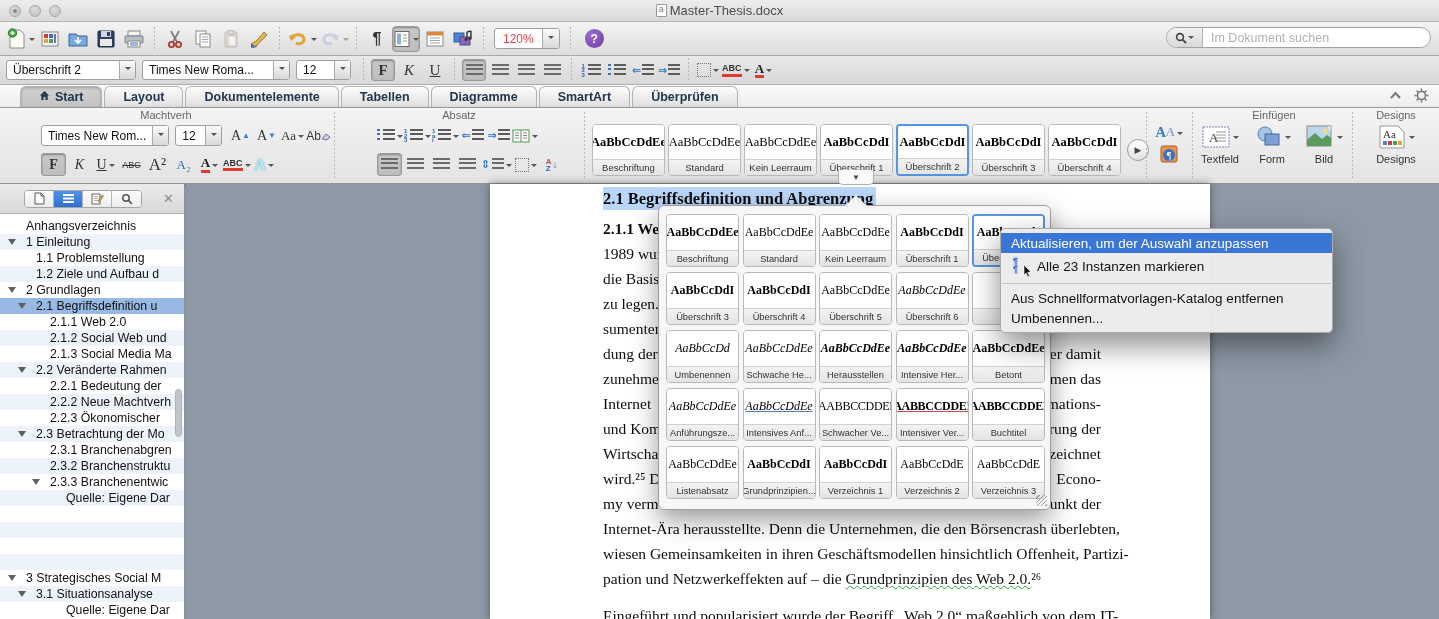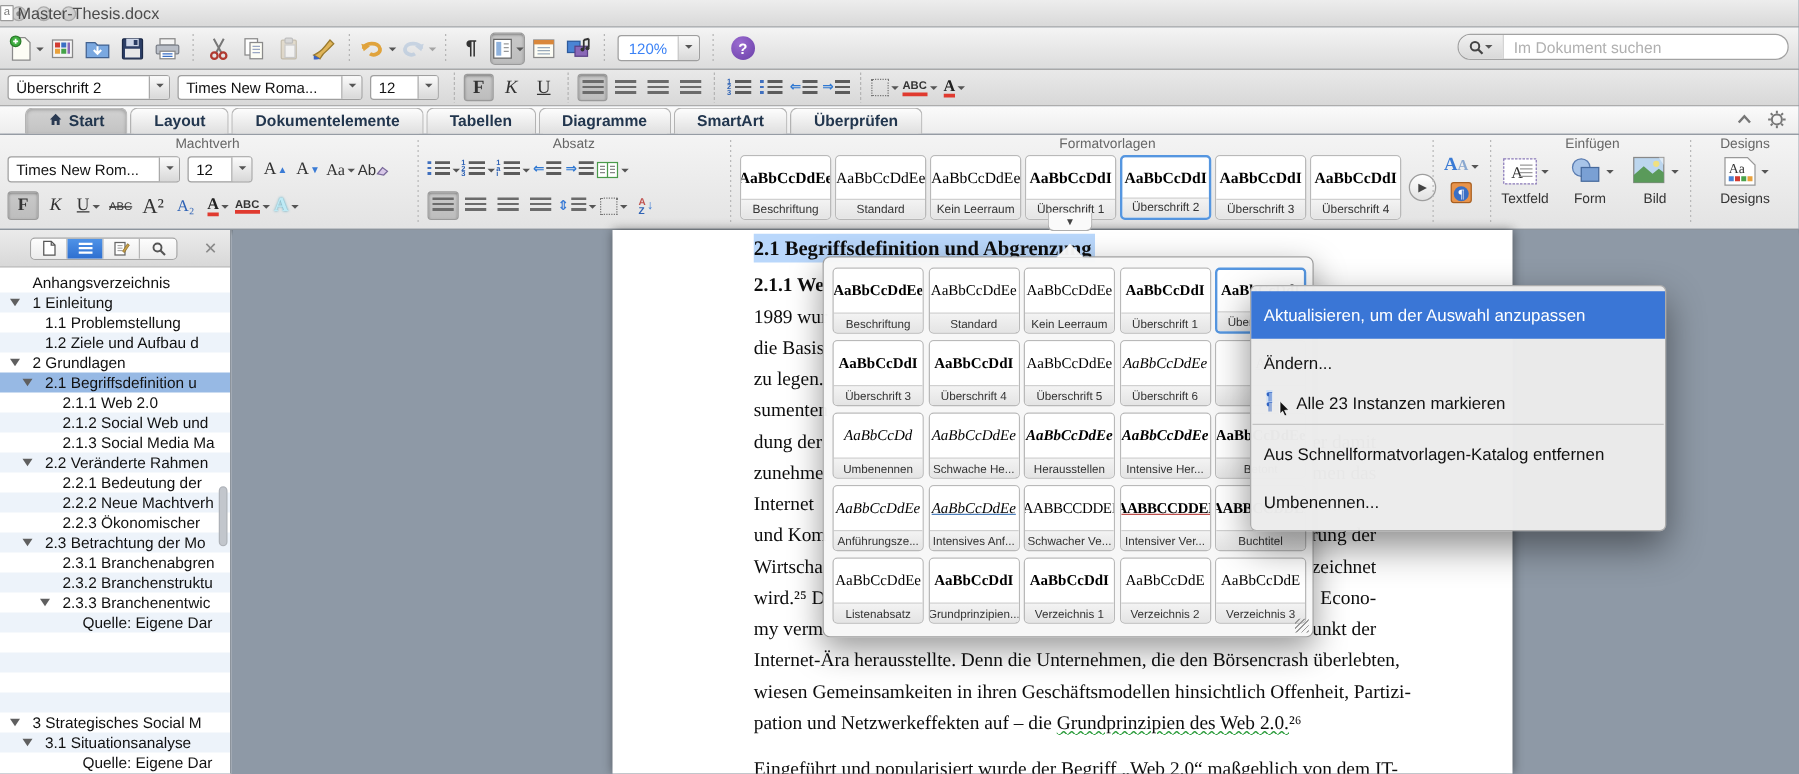--- a/index.html
+++ b/index.html
@@ -11,34 +11,34 @@
   }
   *{box-sizing:border-box;margin:0;padding:0;}
   html,body{width:1439px;height:619px;overflow:hidden;}
   body{position:relative;font-family:"Liberation Sans","DejaVu Sans",sans-serif;background:var(--canvas);font-size:12px;color:#222;}
 
   
   .titlebar{position:absolute;left:0;top:0;width:100%;height:22px;background:linear-gradient(#ededed,#d9d9d9);border-bottom:1px solid #b6b6b6;display:flex;align-items:center;}
   .lights{display:flex;gap:8px;margin-left:9px;}
   .light{width:12px;height:12px;border-radius:50%;background:radial-gradient(circle at 35% 30%,#dcdcdc,#bfbfbf);border:1px solid #a9a9a9;}
   .light.close::after{content:"";display:block;width:4px;height:4px;border-radius:50%;background:#8a8a8a;margin:3px auto;}
-  .title-wrap{position:absolute;left:0;right:0;text-align:center;font-size:13px;color:#4c4c4c;display:flex;justify-content:flex-start;align-items:center;gap:3px;}
+  .title-wrap{position:absolute;left:0;right:0;text-align:center;font-size:13px;color:#4c4c4c;display:flex;justify-content:center;align-items:center;gap:3px;}
   .doc-ic{display:inline-block;width:11px;height:13px;background:#fff;border:1px solid #9b9b9b;border-radius:1px;position:relative;}
   .doc-ic::after{content:"a";position:absolute;left:2px;top:-1px;font-size:9px;color:#777;}
 
   
   .toolbar-main{position:absolute;left:0;top:22px;width:100%;height:34px;background:linear-gradient(#f4f4f4,#dcdcdc);border-bottom:1px solid var(--chrome-border);display:flex;align-items:center;padding:0 6px;}
   .tb-btn{height:26px;min-width:26px;display:flex;align-items:center;justify-content:center;margin:0 1px;border-radius:4px;}
   .tb-btn svg{display:block;}
   .tb-sep{width:1px;height:24px;margin:0 6px;background:repeating-linear-gradient(#b5b5b5 0 2px,transparent 2px 4px);}
   .caret{width:0;height:0;border:3.5px solid transparent;border-top-color:#555;margin-left:2px;margin-top:4px;}
   .glyph{font-weight:bold;color:#333;}
   .pressed{background:linear-gradient(#c9c9c9,#bdbdbd);box-shadow:inset 0 1px 2px rgba(0,0,0,.35);border:1px solid #9a9a9a;}
   .zoom-combo{display:flex;align-items:center;height:21px;border:1px solid #9f9f9f;border-radius:3px;background:#fff;margin:0 4px;}
-  .zoom-combo .zval{padding:0 8px;font-size:12px;color:#3b82f6;}
+  .zoom-combo .zval{padding:0 8px;font-size:12px;color:#ef4444;}
   .zoom-combo .zbtn{width:17px;height:100%;background:linear-gradient(#fbfbfb,#d8d8d8);border-left:1px solid #a9a9a9;display:flex;align-items:center;justify-content:center;border-radius:0 2px 2px 0;}
   .help-btn{width:19px;height:19px;border-radius:50%;background:radial-gradient(circle at 35% 30%,#9a6bd0,#6a3fa8);color:#fff;font-weight:bold;font-size:12px;display:flex;align-items:center;justify-content:center;margin-left:8px;}
   .search-wrap{position:absolute;right:8px;top:5px;display:flex;align-items:center;}
   .search-pill{width:265px;height:21px;background:#fff;border:1px solid #a2a2a2;border-radius:11px;display:flex;align-items:center;overflow:hidden;}
   .search-chip{height:21px;width:36px;background:linear-gradient(#f2f2f2,#d7d7d7);border-right:1px solid #b3b3b3;border-radius:11px 0 0 11px;display:flex;align-items:center;justify-content:center;gap:1px;}
   .search-pill input{border:none;outline:none;flex:1;font-size:12.5px;padding:0 8px;color:#333;background:transparent;}
   .search-pill input::placeholder{color:#b0b0b0;}
 
   
   .toolbar-format{position:absolute;left:0;top:56px;width:100%;height:29px;background:linear-gradient(#e9e9e9,#d8d8d8);border-bottom:1px solid #adadad;display:flex;align-items:center;padding:0 6px;}
@@ -64,21 +64,21 @@
   .tabbar{position:absolute;left:0;top:85px;width:100%;height:23px;background:linear-gradient(#fbfbfb,#ededed);border-bottom:1px solid #9aa0a8;display:flex;align-items:flex-end;padding-left:20px;}
   .tab{height:21px;padding:0 18px;display:flex;align-items:center;gap:5px;background:linear-gradient(#fdfdfd,#dfdfdf);border:1px solid #b3b3b3;border-bottom:none;border-radius:6px 6px 0 0;margin-right:2px;font-size:12.5px;font-weight:bold;color:var(--tab-text);}
   .tab.active{background:linear-gradient(#d2d2d2,#c3c3c3);box-shadow:inset 0 1px 3px rgba(0,0,0,.25);}
   .tabbar-right{position:absolute;right:10px;top:3px;display:flex;gap:12px;align-items:center;}
 
   
   .ribbon{position:absolute;left:0;top:108px;width:100%;height:76px;background:linear-gradient(#f4f4f4,#e3e3e3);border-bottom:1px solid #8d949c;box-shadow:0 2px 4px rgba(0,0,0,.35);}
   .rgroup{position:absolute;top:0;height:100%;padding-top:14px;}
   .rgroup .glabel{position:absolute;top:1px;left:0;right:0;text-align:center;font-size:11px;color:#666;}
   .gsep{position:absolute;top:4px;height:66px;width:1px;background:repeating-linear-gradient(#b9b9b9 0 2px,transparent 2px 4px);}
-  .rrow{display:flex;align-items:center;height:27px;margin-bottom:2px;padding-left:6px;}
+  .rrow{display:flex;align-items:center;height:27px;margin-bottom:2px;padding-left:6px;margin-left:35px;}
   .rbtn{height:23px;min-width:25px;display:flex;align-items:center;justify-content:center;border-radius:3px;margin-right:1px;font-size:12px;}
   .rcombo{height:21px;}
   
   .scard{width:73px;height:52px;border:1px solid var(--card-border);border-radius:4px;background:#fff;overflow:hidden;display:flex;flex-direction:column;margin-right:3px;flex:none;}
   .scard .sample{flex:1;display:flex;align-items:center;justify-content:center;font-family:"Liberation Serif","DejaVu Serif",serif;font-size:12.5px;white-space:nowrap;overflow:hidden;color:#000;background:#fff;}
   .scard .clabel{height:16px;background:linear-gradient(#f3f3f3,#e4e4e4);border-top:1px solid #d0d0d0;font-size:9.5px;color:#333;display:flex;align-items:center;justify-content:center;white-space:nowrap;overflow:hidden;}
   .scard.sel{border:2px solid #5596e0;}
   .v-bold{font-weight:bold;}
   .v-h6{font-style:italic;color:#7a8fa8;}
   .v-title{font-size:22px;text-decoration:underline;text-decoration-color:#8aa0bd;}
@@ -130,21 +130,21 @@
   .style-panel{position:absolute;left:658px;top:205px;width:393px;height:305px;background:rgba(247,247,247,.97);border:1px solid #9f9f9f;border-radius:6px;box-shadow:0 10px 26px rgba(0,0,0,.4);z-index:40;padding:8px 7px;}
   .style-panel::before{content:"";position:absolute;left:186px;top:-11px;border:11px solid transparent;border-bottom:11px solid rgba(247,247,247,.97);border-top:none;}
   .panel-grid{display:grid;grid-template-columns:repeat(5,73px);grid-auto-rows:53px;gap:5px 3.5px;}
   .panel-grid .scard{width:73px;height:53px;margin:0;}
   .panel-grid .scard .sample{font-size:12px;}
   .panel-grid .scard .clabel{font-size:9.3px;}
   .resize-h{position:absolute;right:3px;bottom:3px;width:11px;height:11px;background:repeating-linear-gradient(135deg,transparent 0 2px,#9a9a9a 2px 3px);}
 
   
   .ctx-menu{position:absolute;left:1000px;top:228px;width:333px;background:rgba(236,236,236,.98);border:1px solid #ababab;border-radius:5px;box-shadow:0 12px 30px rgba(0,0,0,.45);z-index:60;padding:4px 0;font-size:13.5px;color:#111;}
-  .mitem{height:38px;display:flex;align-items:center;padding:0 10px;white-space:nowrap;}
+  .mitem{height:20px;display:flex;align-items:center;padding:0 10px;white-space:nowrap;}
   .mitem.has-icon{height:26px;}
   .mitem.selected{background:var(--sel-blue);color:#fff;}
   .msep{height:1px;background:#c3c3c3;margin:4px 1px;}
   .mi-icon{width:22px;height:18px;position:relative;margin-right:4px;flex:none;}
   .mi-icon .pp{position:absolute;left:2px;top:0;font-size:9px;line-height:8px;color:#2f63c4;font-weight:bold;}
   .mi-icon .pp b{background:#cfe0f5;font-weight:bold;}
   .mi-icon svg{position:absolute;right:1px;bottom:-2px;}
 
   .dim{opacity:.45;}
   .mini{font-size:9px;}
@@ -560,21 +560,20 @@
         </div>
       <div class="rbtn">
           <span style="font-size:8px;line-height:7px;font-weight:bold"><span style="color:#c0504d">A</span><br><span style="color:#2f63b5">Z</span></span>
           <span style="color:#3a7bd5;font-size:10px;margin-left:1px">↓</span>
         </div>
     </div>
   </div>
   <div class="gsep" style="left:584px"></div>
 
   <div class="rgroup" style="left:586px;width:600px">
-    <div class="glabel">Formatvorlagen</div>
     <div style="display:flex;align-items:center;height:56px;padding-left:6px">
       <div style="display:flex" id="ribbon-gallery">
           <div class="scard">
             <div class="sample v-bold">AaBbCcDdEe</div>
             <div class="clabel">Beschriftung</div>
           </div>
           <div class="scard">
             <div class="sample ">AaBbCcDdEe</div>
             <div class="clabel">Standard</div>
           </div>
@@ -980,23 +979,20 @@
         <div class="clabel">Verzeichnis 3</div>
       </div>
     </div>
   <div class="resize-h"></div>
 </div>
 
 <div class="ctx-menu" id="ctx-menu">
     <div class="mitem selected">
       <span>Aktualisieren, um der Auswahl anzupassen</span>
     </div>
-    <div class="mitem">
-      <span>Ändern...</span>
-    </div>
     <div class="mitem has-icon">
       <span class="mi-icon">
         <span class="pp"><b>¶</b><br>¶</span>
         <svg width="9" height="12" viewBox="0 0 9 12">
           <path d="M1 0 L8 7 L4.7 7.3 L6.5 11 L4.8 11.8 L3.1 8 L1 10 Z" fill="#111" stroke="#fff" stroke-width=".6"></path>
         </svg>
       </span>
       <span>Alle 23 Instanzen markieren</span>
     </div>
     <div class="msep"></div>

